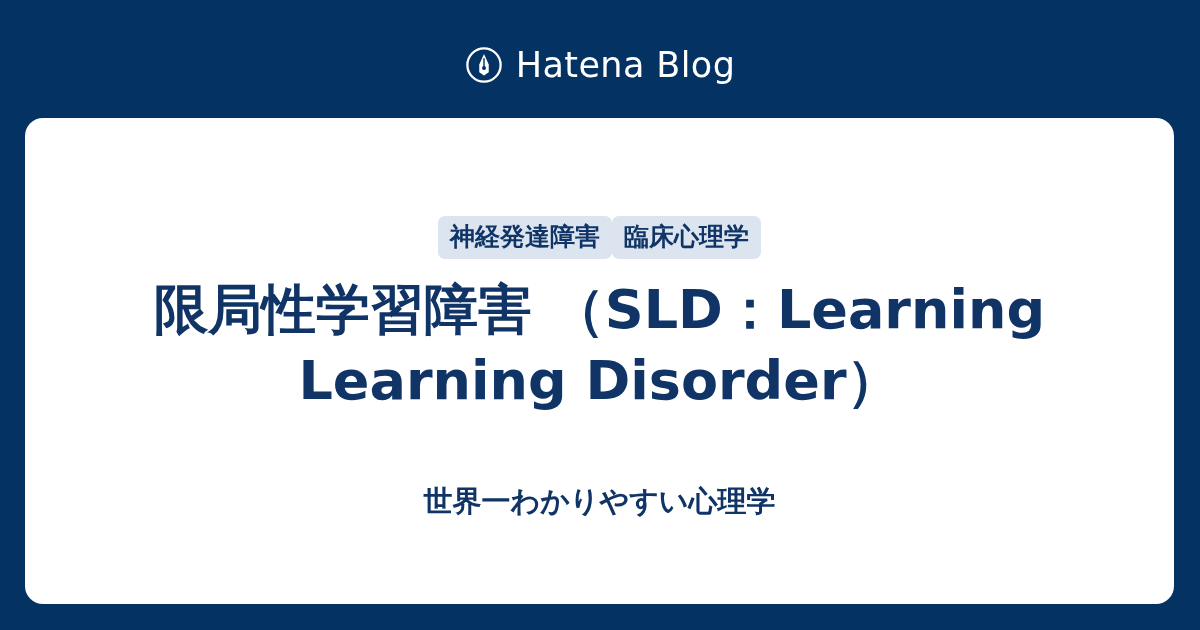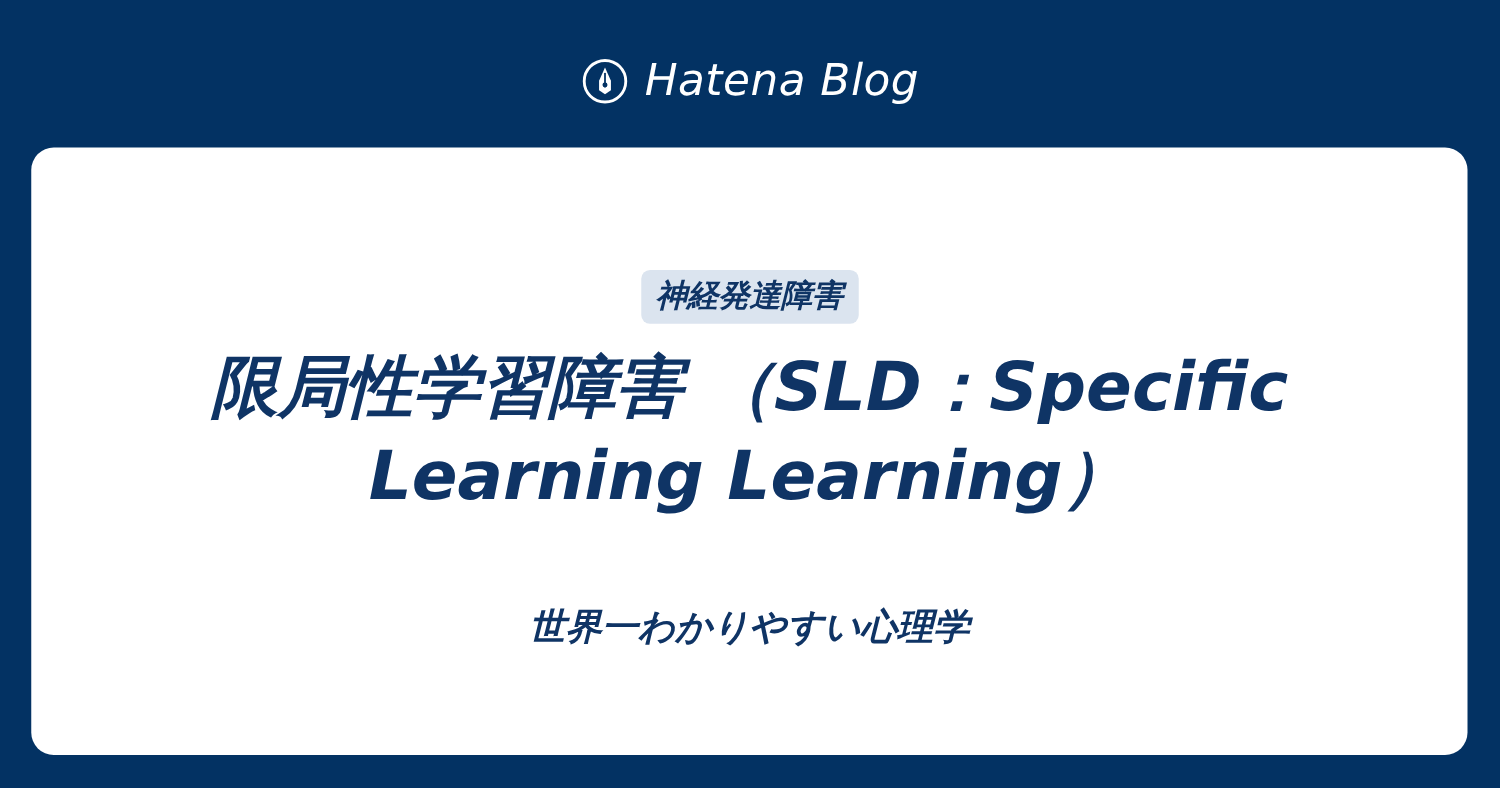--- a/index.html
+++ b/index.html
@@ -12,21 +12,20 @@
     overflow: hidden;
     font-family: "Liberation Sans", "DejaVu Sans", sans-serif;
   }
 
   .ogp-root {
     position: relative;
     width: 1200px;
     height: 630px;
     background: #033263;
     box-sizing: border-box;
-    font-style: italic;
   }
 
   
   .brand {
     position: absolute;
     top: 40px;
     left: 0;
     width: 1200px;
     height: 50px;
     display: flex;
@@ -127,21 +126,22 @@
         <circle cx="20" cy="23.2" r="2.1" fill="#033263"></circle>
       </svg>
     </span>
     <span class="brand-name">Hatena Blog</span>
   </div>
 
   <div class="card">
 
     <div class="tag-row">
       <span class="tag">神経発達障害</span>
+      <span class="tag">臨床心理学</span>
     </div>
 
-    <h1 class="entry-title">限局性学習障害 （SLD：Specific Learning Learning）</h1>
+    <h1 class="entry-title">限局性学習障害 （SLD：Learning Learning Disorder）</h1>
 
     <div class="blog-title">世界一わかりやすい心理学</div>
 
   </div>
 
 </div>
 
 </body></html>

